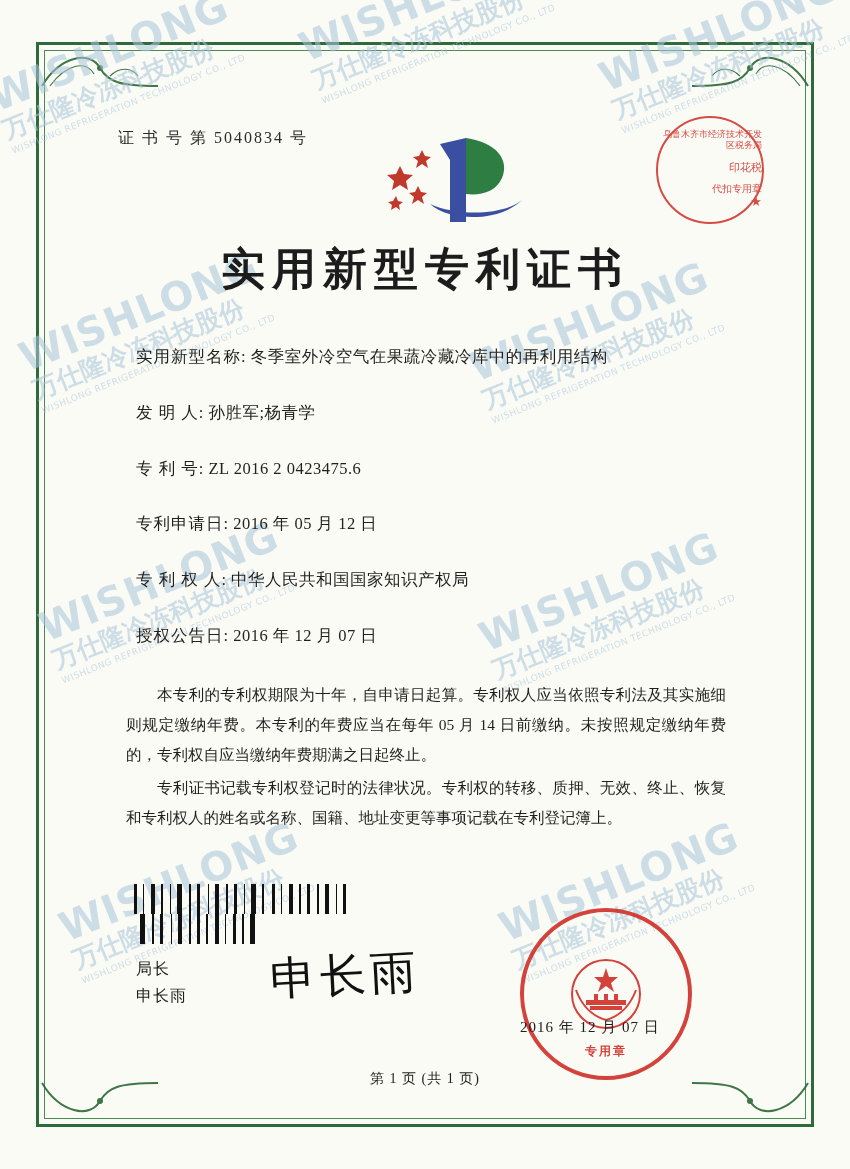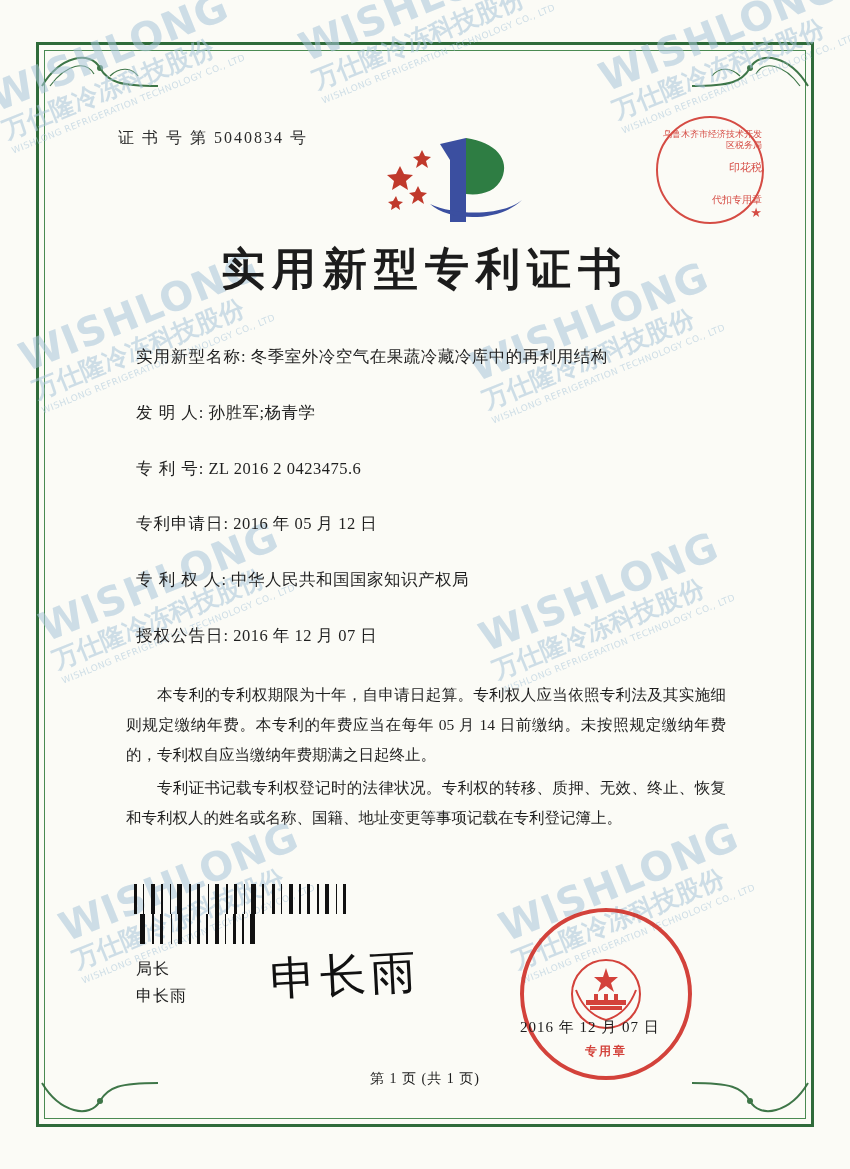--- a/index.html
+++ b/index.html
@@ -128,21 +128,21 @@
     letter-spacing: 0px;
     line-height: 1.2;
   }
   .seal-top .l2 {
     font-size: 11px;
     margin-top: 10px;
     line-height: 1.25;
   }
   .seal-top .l3 {
     font-size: 10px;
-    margin-top: 20px;
+    margin-top: 9px;
     line-height: 1.2;
   }
   .seal-top .star {
     font-size: 13px;
     line-height: 1;
   }
 
   .doc-title {
     position: absolute;
     left: 0;

